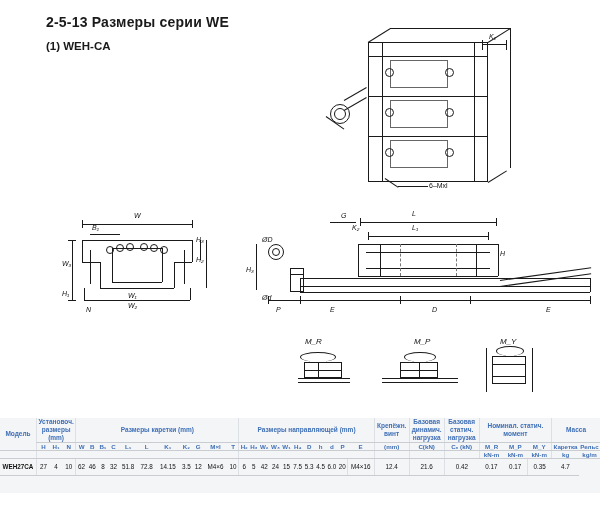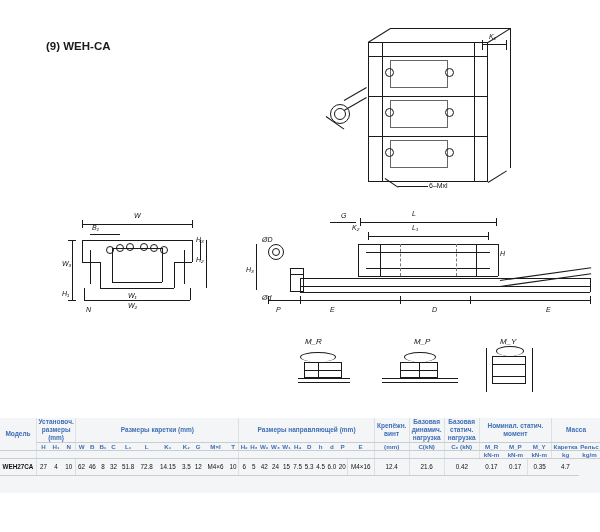--- a/index.html
+++ b/index.html
@@ -38,21 +38,22 @@
   .hdrow td{border-bottom:1px solid #c9ccd1;}
   .datarow td{font-size:6.3px;padding:4px 0 5px;color:#111;border-bottom:1px solid #c9ccd1;}
   .model{font-weight:bold;font-size:6.3px;}
   .sep{border-left:1px solid #dcdfe3;}
 </style>
 </head>
 <body>
 
 <div class="page">
 
-  <div class="sub">(9) WEH-CA</div>
+  <div class="hdr">2-5-13 Размеры серии WE</div>
+  <div class="sub">(1) WEH-CA</div>
 
   <div>
 
     <div class="box" style="left:368px;top:42px;width:120px;height:140px;"></div>
     <div class="ln h" style="left:368px;top:56px;width:120px;"></div>
     <div class="ln h" style="left:368px;top:96px;width:120px;"></div>
     <div class="ln h" style="left:368px;top:136px;width:120px;"></div>
     <div class="ln v" style="left:382px;top:42px;height:140px;"></div>
     <div class="ln v" style="left:474px;top:42px;height:140px;"></div>
 

